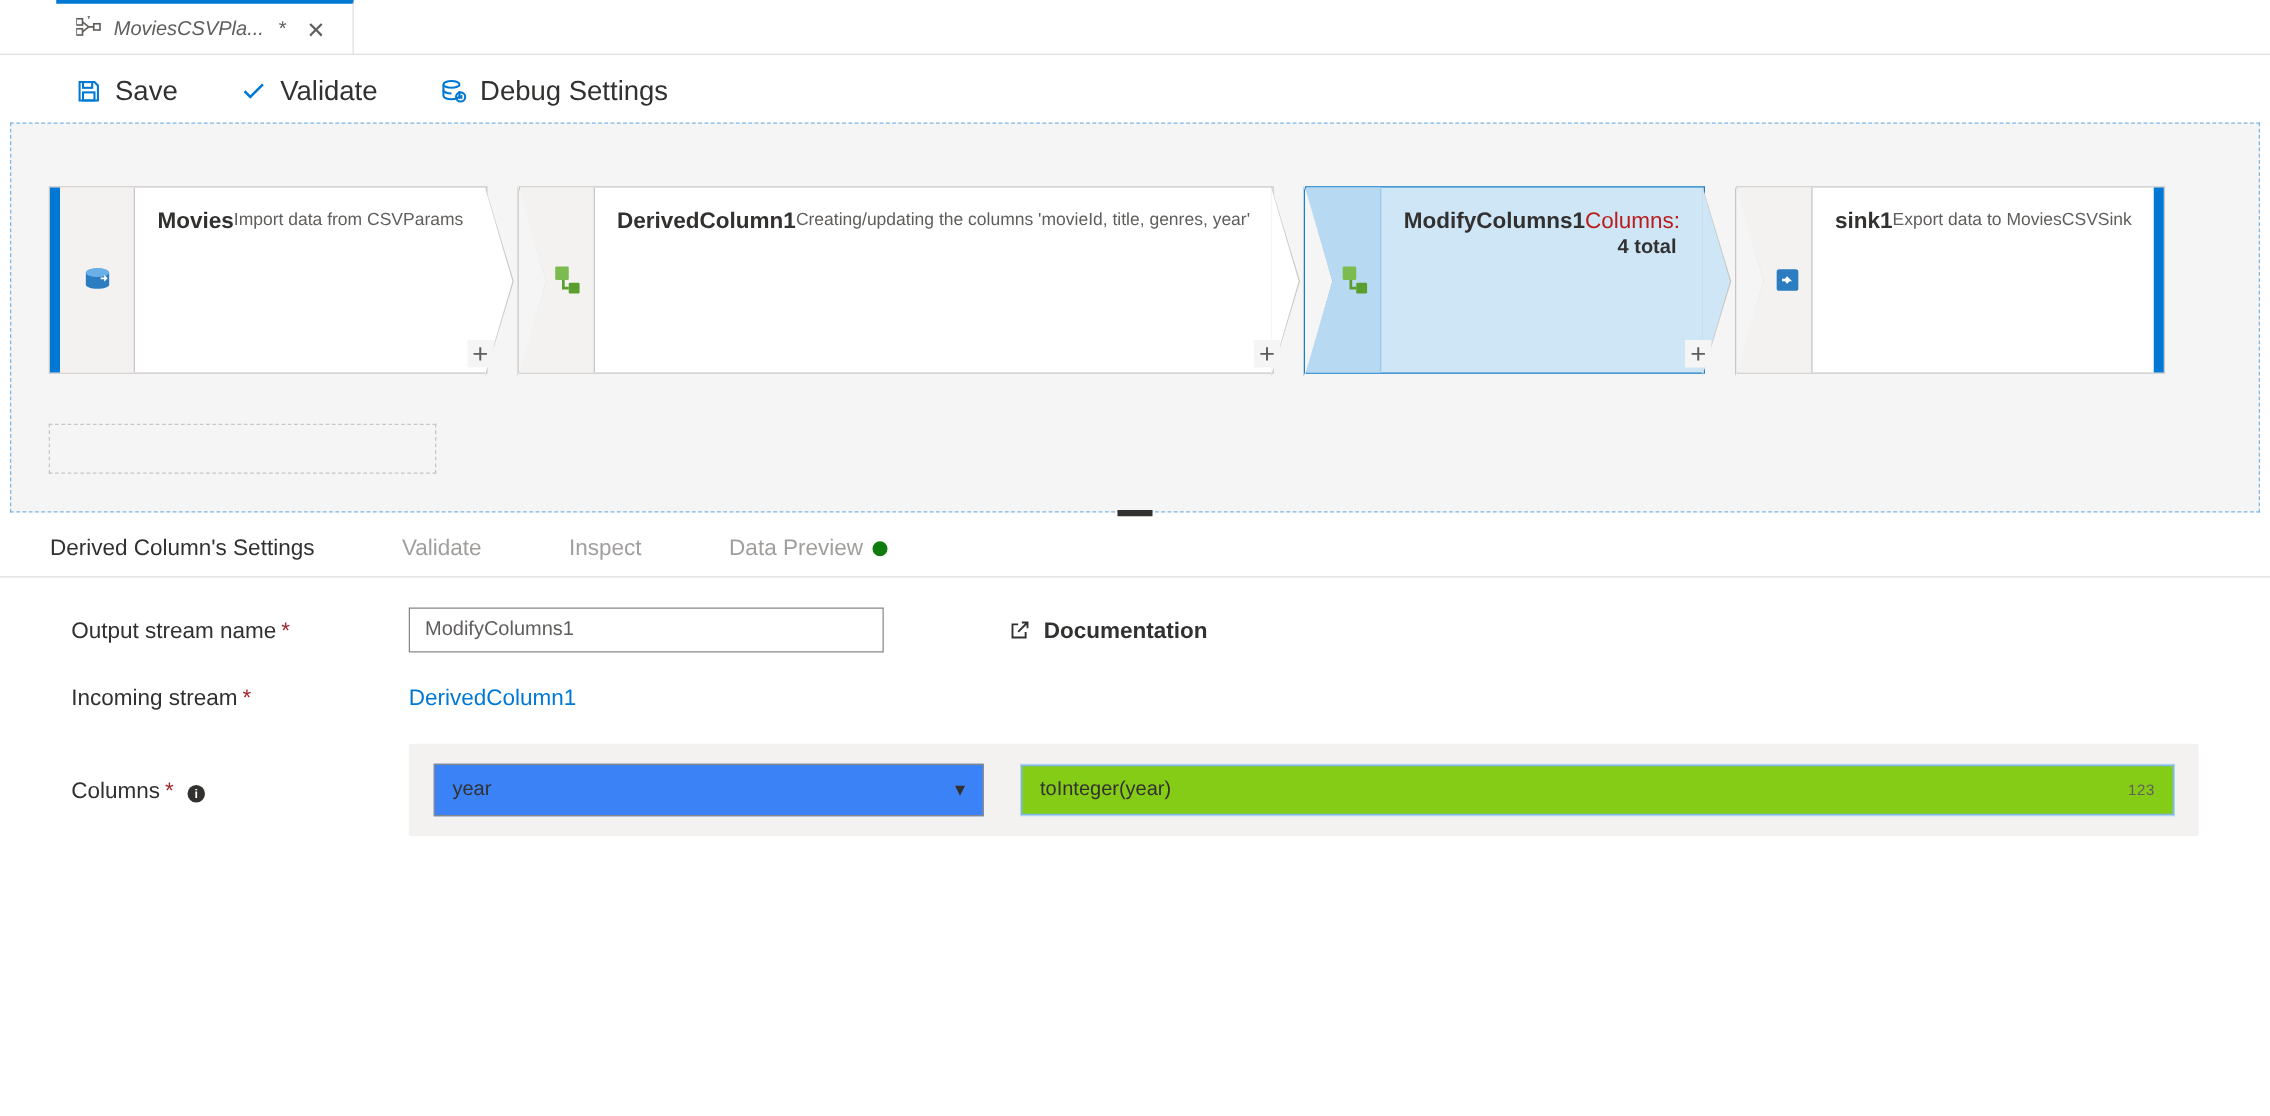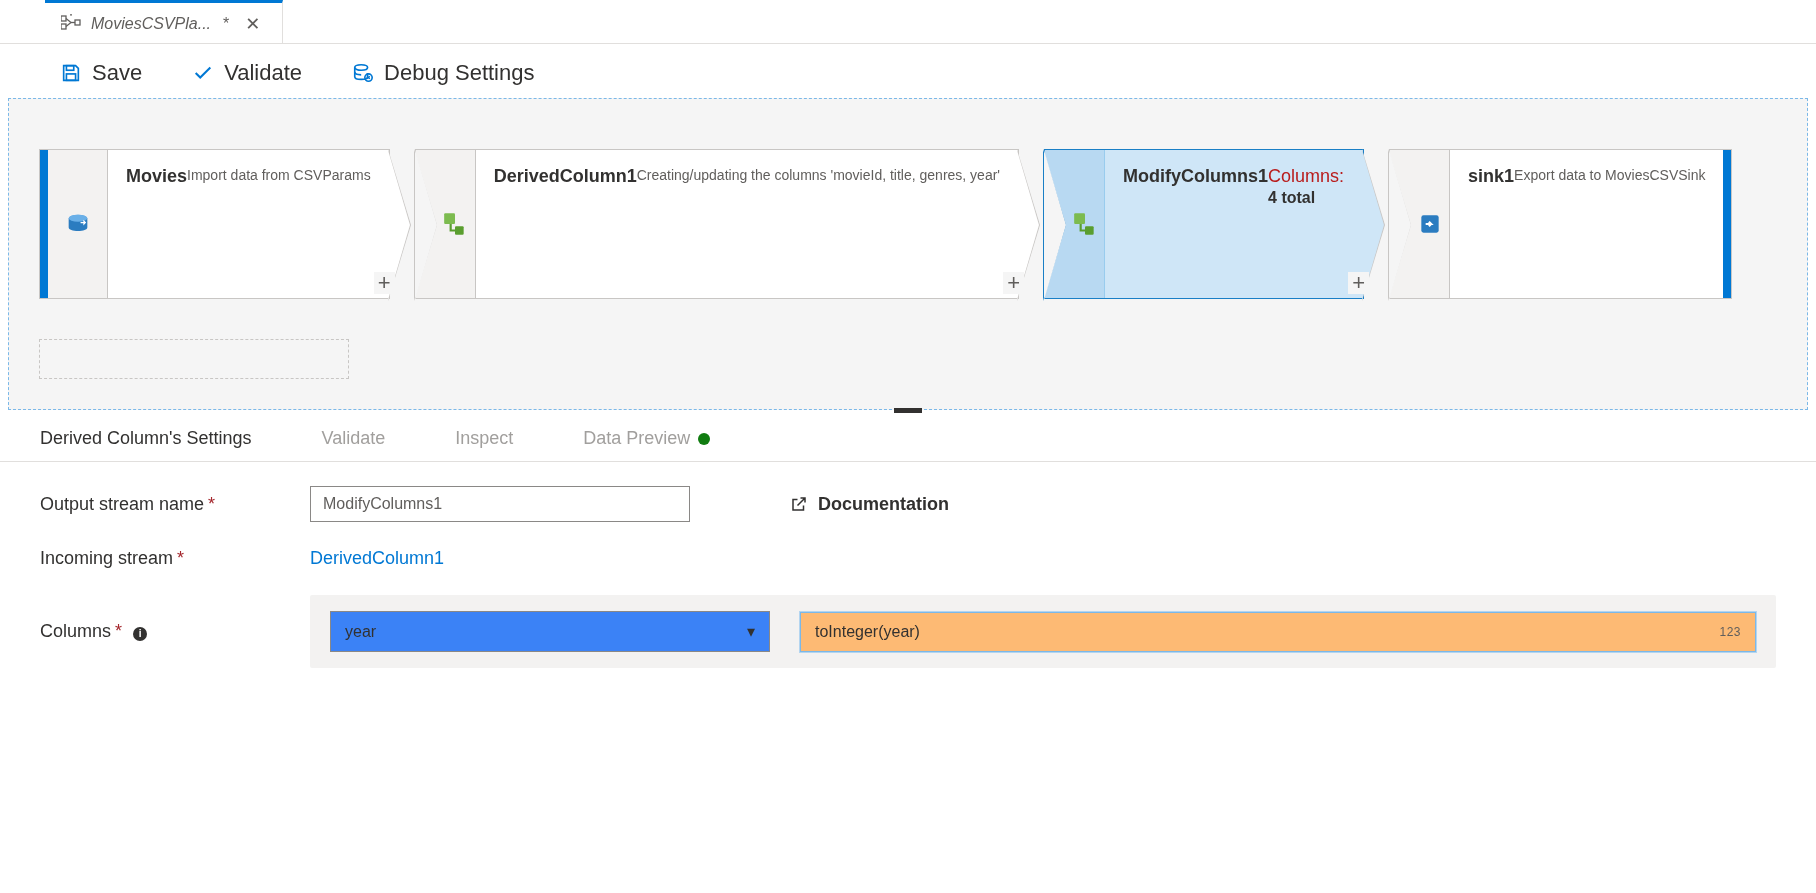--- a/index.html
+++ b/index.html
@@ -106,21 +106,21 @@
       font-weight: 600;
       font-size: 18px;
       margin-bottom: 42px;
     }
     .node .desc {
       font-size: 14px;
       color: #605e5c;
       line-height: 1.3;
     }
     .node .sub-label { font-size: 18px; color: #b91c1c; }
-    .node .sub-value { font-size: 16px; font-weight: 600; color: #323130; margin-top:2px;}
+    .node .sub-value { font-size: 16px; font-weight: 600; color: #323130; margin-top:2px;margin-left:26px;}
     .node.selected { background: #cfe6f7; border-color: #1a7fc6; }
     .node.selected .icon-cell { background: #b8d9f2; border-right-color:#99ccee;}
     .node.arrow-left::before {
       content: "";
       position: absolute;
       left: -1px;
       top: 0;
       width: 0; height: 0;
       border-top: 75px solid transparent;
       border-bottom: 75px solid transparent;
@@ -190,21 +190,21 @@
     .tabs-lower {
       display:flex;
       gap: 70px;
       padding: 18px 40px 12px 40px;
       border-bottom: 1px solid #e1dfdd;
       font-size: 18px;
     }
     .tabs-lower .tab-item { color:#a19f9d; cursor:pointer; display:flex; align-items:center; gap:8px;}
     .tabs-lower .tab-item.active { color:#323130; }
     .status-dot { width:12px; height:12px; border-radius:50%; background:#107c10; display:inline-block; }
-    .settings-body { padding: 24px 40px; }
+    .settings-body { padding: 24px 57px; }
     .form-row { display:flex; align-items:center; margin-bottom: 26px; gap: 40px;}
     .form-label { width: 230px; font-size:18px; color:#323130; }
     .form-label .req { color:#a4262c; margin-left:4px; }
     .text-input {
       border:1px solid #8a8886;
       padding:8px 12px;
       font-size:16px;
       width: 380px;
       background:#fff;
       color:#605e5c;
@@ -226,21 +226,21 @@
       border:1px solid #8a8886;
       padding:10px 14px;
       font-size:16px;
       width:440px;
       display:flex;
       justify-content:space-between;
       align-items:center;
       cursor:pointer;
     }
     .expr-input {
-      background:#fdba74;
+      background:#84cc16;
       border:1px solid #7bb8e8;
       padding:10px 14px;
       font-size:16px;
       flex:1;
       display:flex;
       justify-content:space-between;
       align-items:center;
       box-shadow: 0 0 0 1px #b3d5f0;
       text-align: right;
     }

